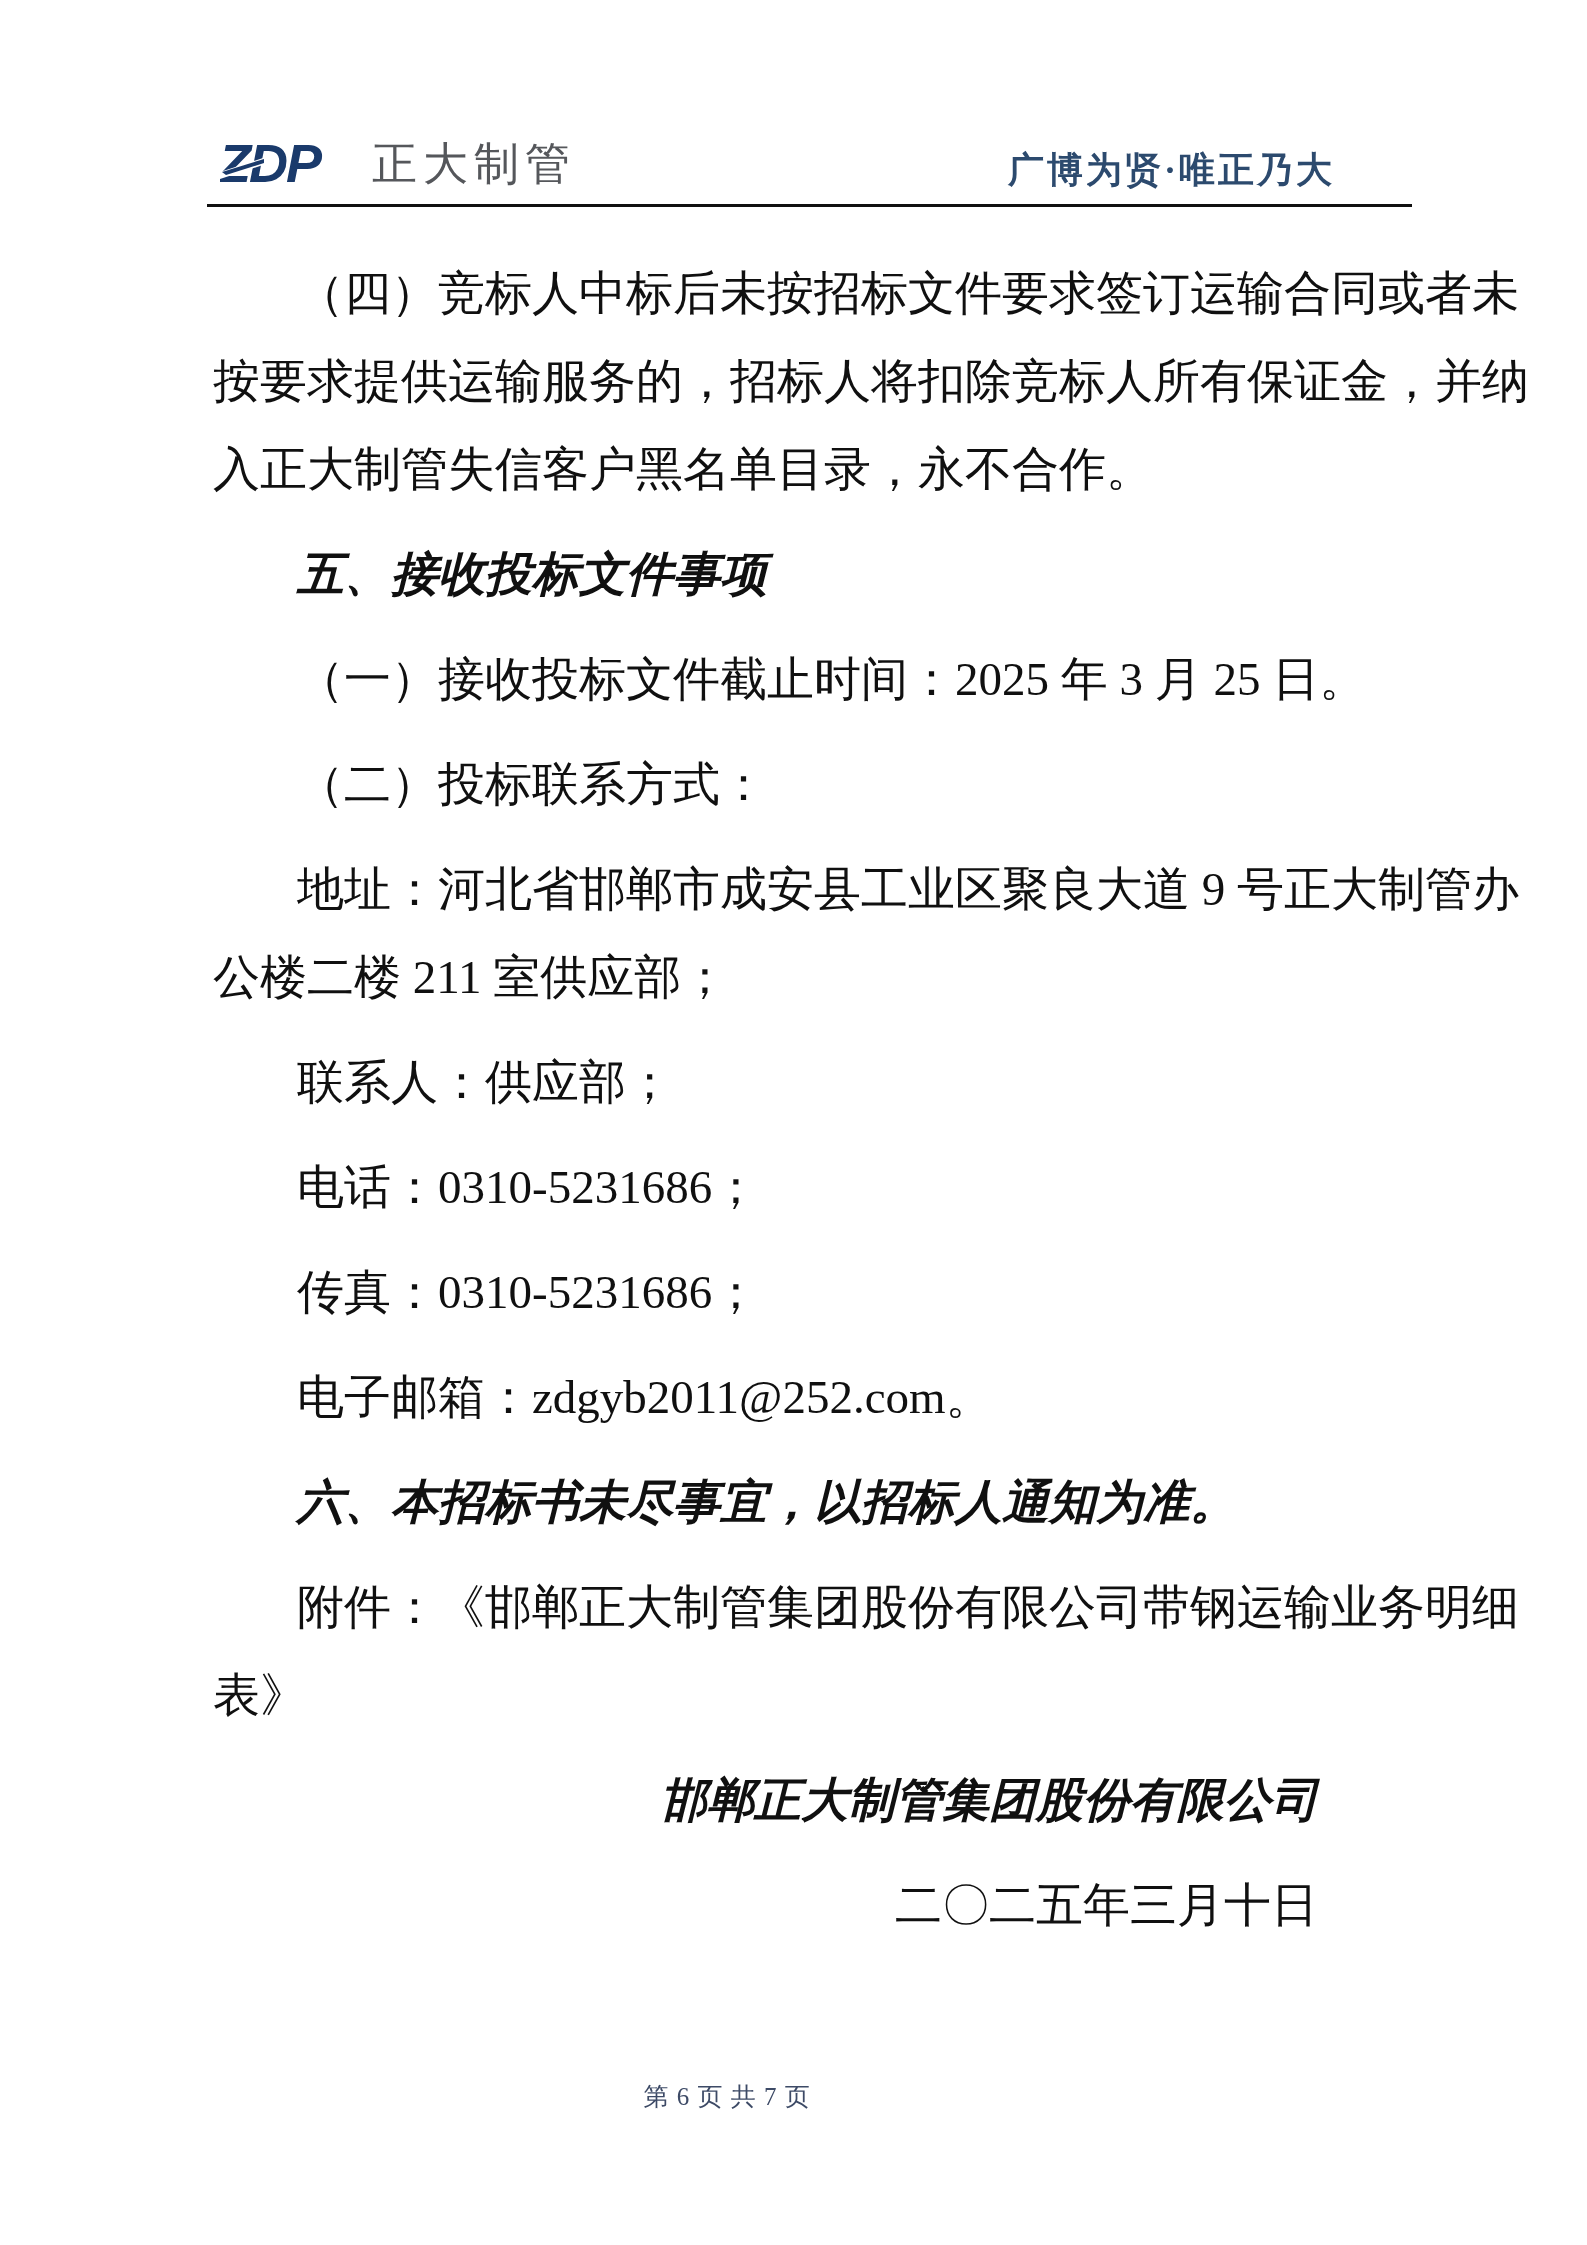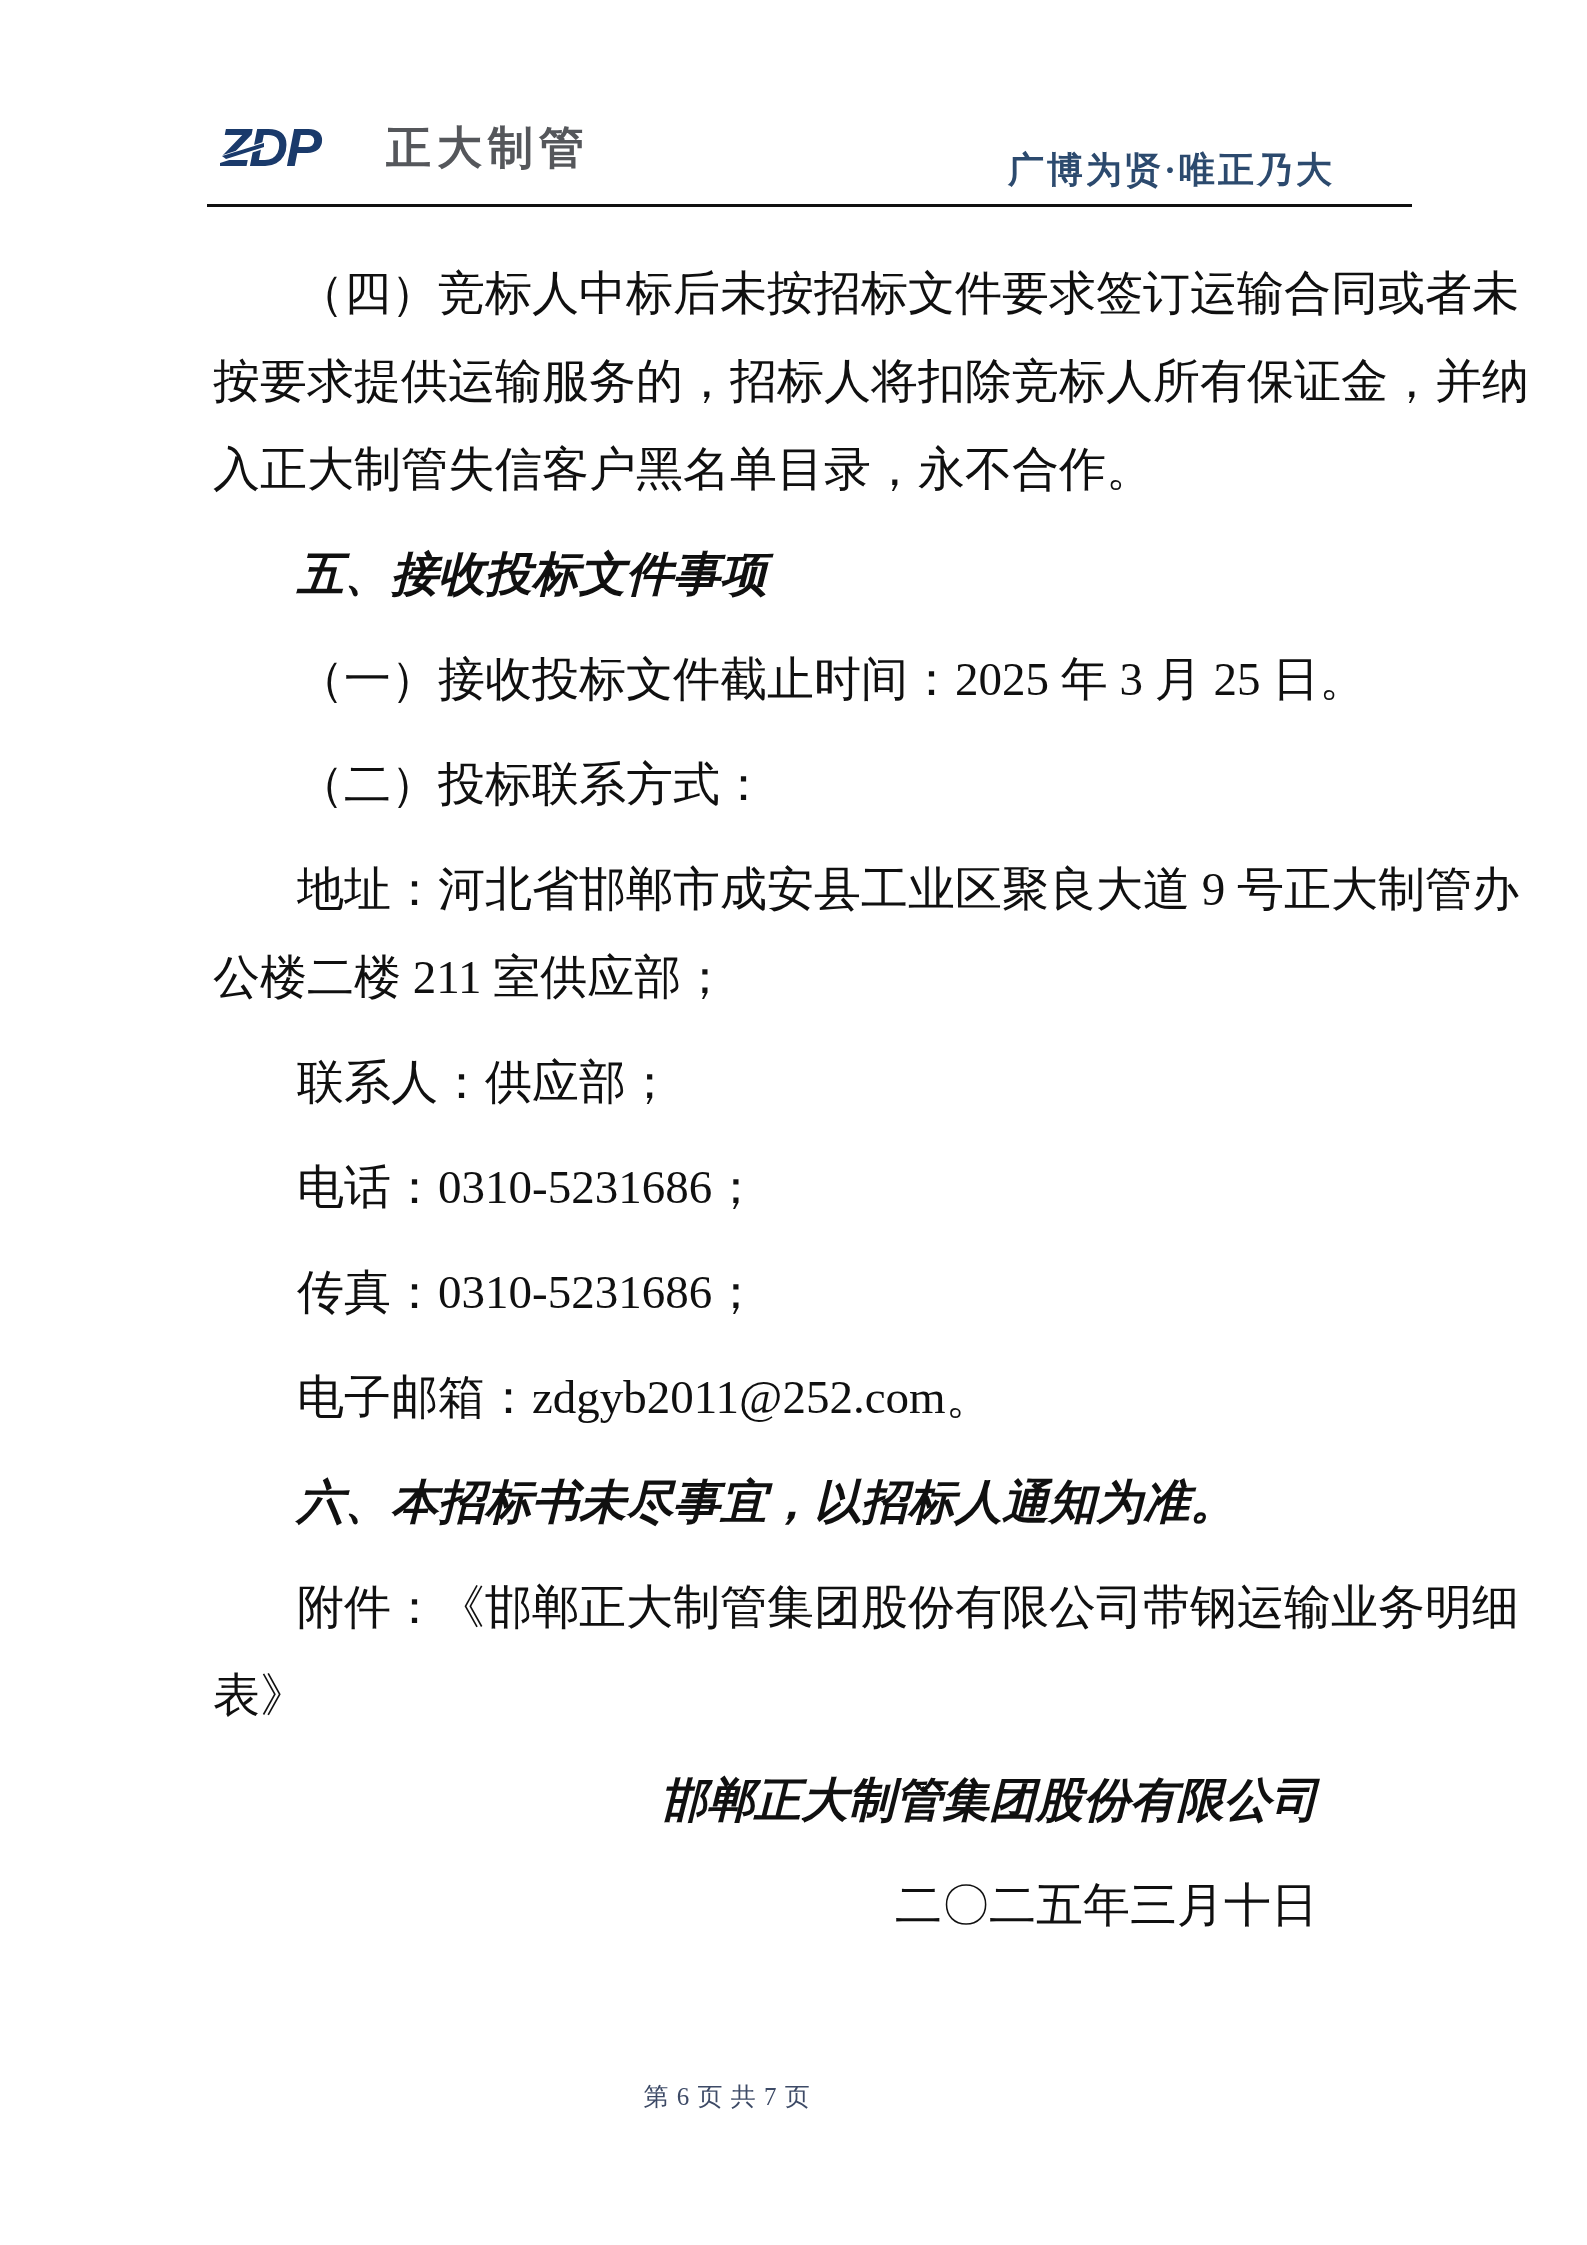--- a/index.html
+++ b/index.html
@@ -9,27 +9,27 @@
     position: relative;
     font-family: "Liberation Serif", serif;
     color: #111111;
     overflow: hidden;
   }
   .page { position: absolute; inset: 0; background: #ffffff; }
 
   
   .header { position: absolute; left: 0; top: 0; width: 1587px; height: 207px; }
   .logo {
-    position: absolute; left: 220px; top: 122px;
-    display: flex; align-items: center; gap: 30px; height: 52px;
+    position: absolute; left: 220px; top: 138px;
+    display: flex; align-items: center; gap: 16px; height: 52px;
   }
   .logo-mark { display: block; }
   .logo-cn {
     font-family: "Liberation Sans", sans-serif;
-    font-weight: 700; font-size: 45px; line-height: 50px;
+    font-weight: 400; font-size: 45px; line-height: 50px;
     color: #55575b; letter-spacing: 6px; white-space: nowrap;
   }
   .slogan {
     position: absolute; right: 252px; top: 148px;
     font-family: "Liberation Serif", serif;
     font-weight: bold; font-size: 36px; line-height: 44px;
     color: #2c4a6e; letter-spacing: 3px; white-space: nowrap;
   }
   .header-rule {
     position: absolute; left: 207px; top: 204px;

